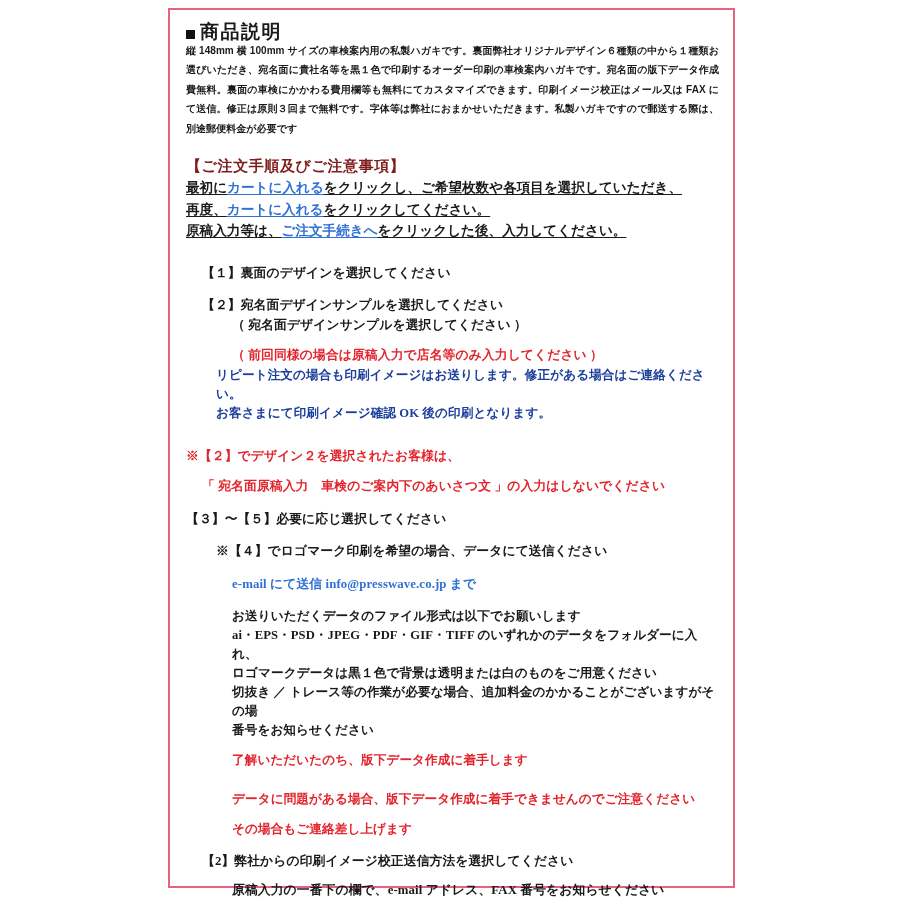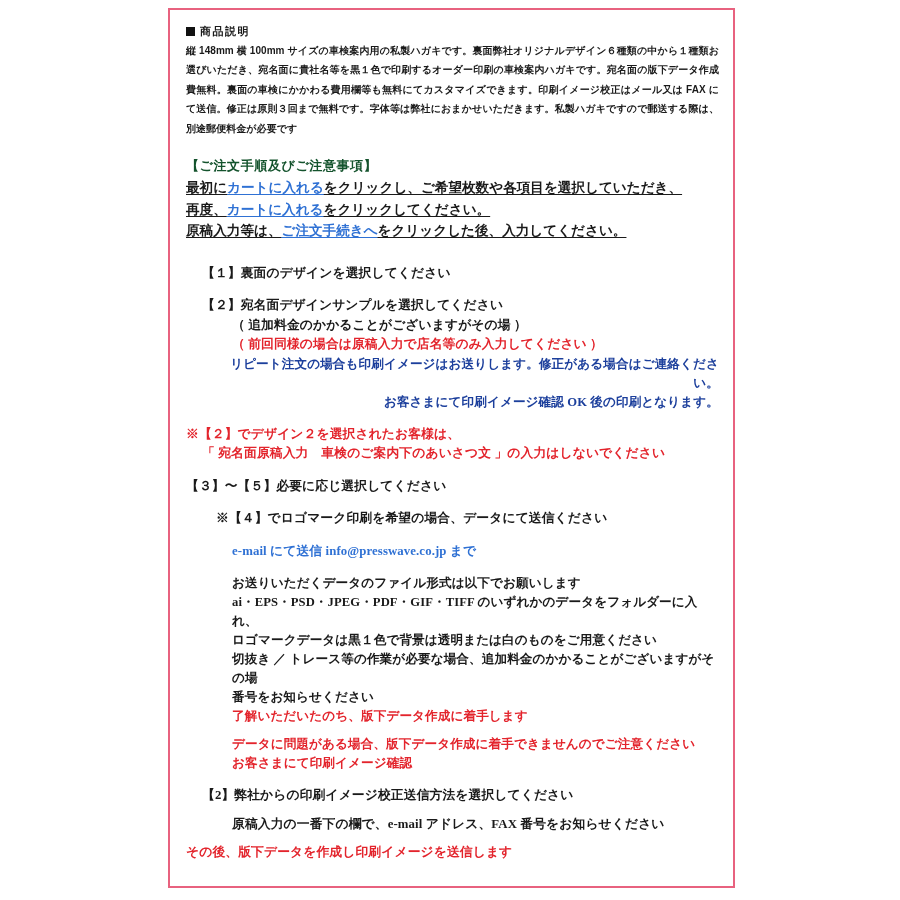--- a/index.html
+++ b/index.html
@@ -38,39 +38,39 @@
   
   .line {
     font-size: 13.0px;
     line-height: 19.0px;
     font-weight: bold;
     letter-spacing: 0.1px;
     white-space: pre-wrap;
     color: #1a1a1a;
     font-family: Liberation Serif, serif;
   }
-  .red    { color: #e3242c; }
-  .blue   { color: #1c3f9c; text-align: right; }
+  .red    { color: #e3242c; margin-top: 11px; }
+  .blue   { color: #1c3f9c; }
   .link   { color: #2f71d4; }
 
   
   .gap-xs { height: 5px; }
   .gap-s  { height: 9px; }
   .gap-m  { height: 13px; }
   .gap-l  { height: 17px; }
 
   
   .ind0 { padding-left: 0px; }
   .ind1 { padding-left: 16px; }
   .ind2 { padding-left: 30px; }
   .ind3 { padding-left: 46px; }
 
   
   .heading {
-    font-size: 11px;
+    font-size: 19px;
     line-height: 19px;
     font-weight: bold;
     color: #1a1a1a;
     letter-spacing: 1.5px;
   }
   .sq {
     display: inline-block;
     width: 9px;
     height: 9px;
     background: #111111;
@@ -83,24 +83,24 @@
     font-size: 10px;
     line-height: 19.4px;
     font-weight: bold;
     color: #1a1a1a;
     text-align: justify;
     letter-spacing: 0.05px;
   }
 
   
   .sect-title {
-    font-size: 13px;
+    font-size: 15px;
     line-height: 22px;
     font-weight: bold;
-    color: #14532d;
+    color: #7f1d1d;
     letter-spacing: 0.6px;
   }
 
   
   .uline {
     font-size: 13.6px;
     line-height: 21.5px;
     font-weight: bold;
     color: #1a1a1a;
     text-decoration: underline;
@@ -145,21 +145,21 @@
     <div class="uline"><span>原稿入力等は、</span><span class="link">ご注文手続きへ</span><span>をクリックした後、入力してください。</span></div>
 
     <div class="gap-l"></div>
     <div class="gap-xs"></div>
 
     <div class="line step ind1">【１】裏面のデザインを選択してください</div>
 
     <div class="gap-m"></div>
 
     <div class="line step ind1">【２】宛名面デザインサンプルを選択してください</div>
-    <div class="line step ind3">（ 追加料金のかかることがございますがその場 ）</div>
+    <div class="line step ind3">（ 宛名面デザインサンプルを選択してください ）</div>
     <div class="line step ind3 red">（ 前回同様の場合は原稿入力で店名等のみ入力してください ）</div>
     <div class="line small ind2 blue">リピート注文の場合も印刷イメージはお送りします。修正がある場合はご連絡ください。</div>
     <div class="line small ind2 blue">お客さまにて印刷イメージ確認 OK 後の印刷となります。</div>
 
     <div class="gap-m"></div>
 
     <div class="line step ind0 red">※【２】でデザイン２を選択されたお客様は、</div>
     <div class="line step ind1 red">「 宛名面原稿入力　車検のご案内下のあいさつ文 」の入力はしないでください</div>
 
     <div class="gap-m"></div>
@@ -179,21 +179,21 @@
     <div class="line small ind3">お送りいただくデータのファイル形式は以下でお願いします</div>
     <div class="line small ind3">ai・EPS・PSD・JPEG・PDF・GIF・TIFF のいずれかのデータをフォルダーに入れ、</div>
     <div class="line small ind3">ロゴマークデータは黒１色で背景は透明または白のものをご用意ください</div>
     <div class="line small ind3">切抜き ／ トレース等の作業が必要な場合、追加料金のかかることがございますがその場</div>
     <div class="line small ind3">番号をお知らせください</div>
     <div class="line small ind3 red">了解いただいたのち、版下データ作成に着手します</div>
 
     <div class="gap-s"></div>
 
     <div class="line small ind3 red">データに問題がある場合、版下データ作成に着手できませんのでご注意ください</div>
-    <div class="line small ind3 red">お客さまにて印刷イメージ確認</div>
+    <div class="line small ind3 red">その場合もご連絡差し上げます</div>
 
     <div class="gap-m"></div>
 
     <div class="line step ind1">【2】弊社からの印刷イメージ校正送信方法を選択してください</div>
 
     <div class="gap-s"></div>
 
     <div class="line step ind3">原稿入力の一番下の欄で、e-mail アドレス、FAX 番号をお知らせください</div>
 
     <div class="gap-s"></div>

